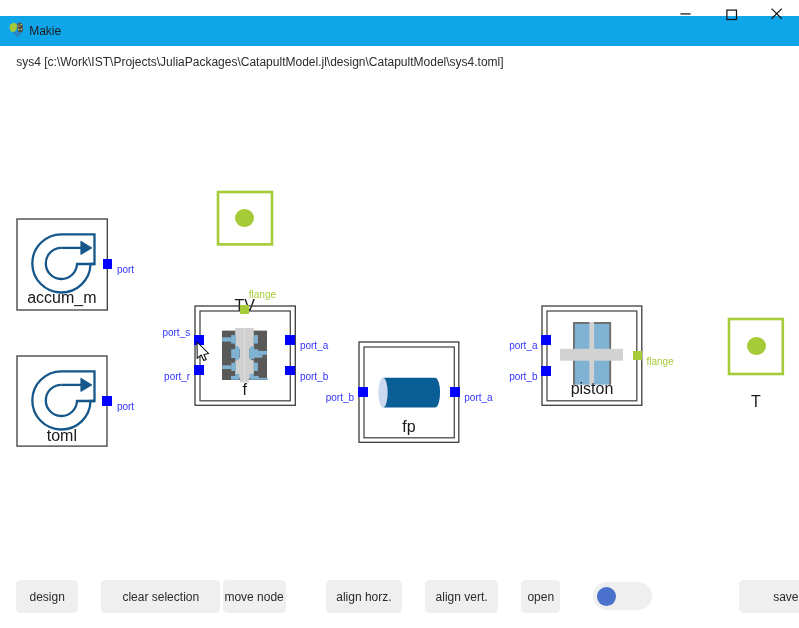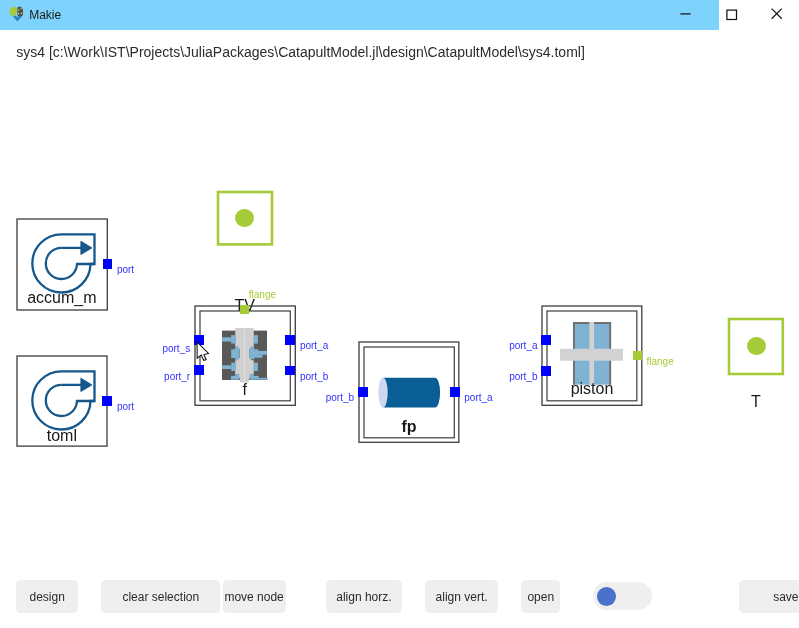--- a/index.html
+++ b/index.html
@@ -1,28 +1,28 @@
 <!DOCTYPE html>
 <html><head>
 <meta charset="utf-8">
 <style>
   html,body{margin:0;padding:0;}
   body{width:799px;height:628px;background:#ffffff;
        font-family:"Liberation Sans",sans-serif;overflow:hidden;position:relative;}
   
-  #titlebar{position:absolute;left:0;top:0;width:719px;height:30px;background:#7dd3fc;}
+  #titlebar{position:absolute;left:0;top:16px;width:799px;height:30px;background:#0ea5e9;}
   #app-logo{position:absolute;left:9px;top:5px;width:16px;height:17px;}
   #title-text{position:absolute;left:29.2px;top:7.6px;font-size:12px;line-height:14px;color:#1b1b1b;}
   .wbtn{position:absolute;top:0;width:46px;height:30px;}
   #btn-min{right:92px;}
   #btn-max{right:46px;}
   #btn-close{right:0px;}
   .wbtn svg{position:fixed;}
   
-  #path-text{position:absolute;left:16.25px;top:46px;font-size:14px;line-height:13px;color:#2b2b2b;white-space:pre;}
+  #path-text{position:absolute;left:16.25px;top:56px;font-size:12px;line-height:13px;color:#2b2b2b;white-space:pre;}
   
   #canvas{position:absolute;left:0;top:30px;width:799px;height:598px;}
   .node{position:absolute;left:0;top:0;width:799px;height:598px;}
   .nlabel{position:absolute;font-size:16px;line-height:16px;color:#191919;white-space:nowrap;text-align:center;}
   .port{position:absolute;width:9.8px;height:9.9px;background:#0000ff;}
   .port.green{background:#a6cb38;width:9px;height:9.1px;}
   .plabel{position:absolute;font-size:10px;line-height:10px;color:#3333ff;white-space:nowrap;}
   .plabel.green{color:#a6cb38;}
   .gcircle{position:absolute;border-radius:50%;background:#a6cb38;}
   
@@ -137,41 +137,41 @@
       <rect x="10.0" y="47.9" width="8.3" height="3.8" fill="#80b2d3"></rect>
       <rect x="14.3" y="45.8" width="4.0" height="2.1" fill="#80b2d3"></rect>
       <rect x="28.7" y="47.9" width="9.1" height="3.8" fill="#80b2d3"></rect>
       <rect x="37.8" y="49.9" width="9.1" height="1.8" fill="#80b2d3"></rect>
       <rect x="28.7" y="45.8" width="4.1" height="2.1" fill="#80b2d3"></rect>
     </svg>
     <div class="nlabel" style="left:194px;top:352.15px;width:101.5px;">f</div>
     <div class="port green" style="left:239.9px;top:274.5px;"></div>
     <div class="plabel green" style="left:248.8px;top:259.84px;">flange</div>
     <div class="port" style="left:194.1px;top:305.1px;"></div>
-    <div class="plabel" style="right:608.8px;top:314px;text-align:right;">port_s</div>
+    <div class="plabel" style="right:608.8px;top:298px;text-align:right;">port_s</div>
     <div class="port" style="left:194.1px;top:335.2px;"></div>
     <div class="plabel" style="right:608.8px;top:341.54px;text-align:right;">port_r</div>
     <div class="port" style="left:285.4px;top:305.1px;"></div>
     <div class="plabel" style="left:299.9px;top:311.44px;">port_a</div>
     <div class="port" style="left:285.4px;top:335.6px;"></div>
     <div class="plabel" style="left:299.9px;top:341.94px;">port_b</div>
   </div>
 
   <div class="node" id="node-fp">
     <svg width="103.8" height="104.3" style="position:absolute;left:357.1px;top:309.6px;overflow:visible;">
         <rect x="2" y="2" width="99.8" height="100.3" fill="none" stroke="#3c3c3c" stroke-width="1.3"></rect>
       </svg>
     <svg width="94.3" height="94.8" style="position:absolute;left:362.1px;top:314.6px;overflow:visible;">
         <rect x="2" y="2" width="90.3" height="90.8" fill="none" stroke="#4c4c4c" stroke-width="1.3"></rect>
       </svg>
     <svg width="64" height="34" style="position:absolute;left:377px;top:346px;" viewBox="0 0 64 34">
       <ellipse cx="6" cy="16.6" rx="4.6" ry="14.9" fill="#ccd8f0"></ellipse>
       <path d="M6 1.7 L58 1.7 A5.1 14.9 0 0 1 58 31.5 L6 31.5 A4.6 14.9 0 0 0 6 1.7 Z" fill="#0a5e96"></path>
     </svg>
-    <div class="nlabel" style="left:358.5px;top:388.85px;width:101px;font-weight:bold;">fp</div>
+    <div class="nlabel" style="left:358.5px;top:388.85px;width:101px;">fp</div>
     <div class="port" style="left:358.1px;top:356.8px;"></div>
     <div class="plabel" style="right:444.9px;top:363.14px;text-align:right;">port_b</div>
     <div class="port" style="left:449.9px;top:356.8px;"></div>
     <div class="plabel" style="left:464.3px;top:363.14px;">port_a</div>
   </div>
 
   <div class="node" id="node-piston">
     <svg width="103.8" height="103.3" style="position:absolute;left:540.1px;top:273.6px;overflow:visible;">
         <rect x="2" y="2" width="99.8" height="99.3" fill="none" stroke="#3c3c3c" stroke-width="1.3"></rect>
       </svg>

